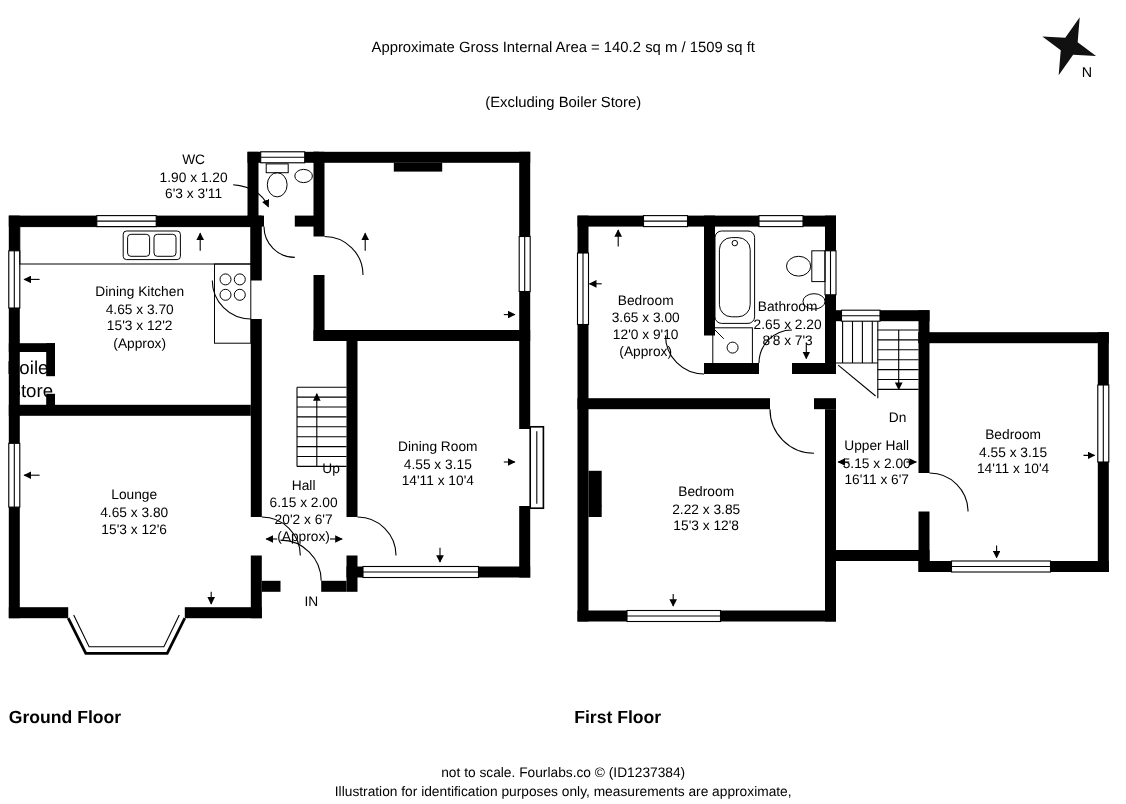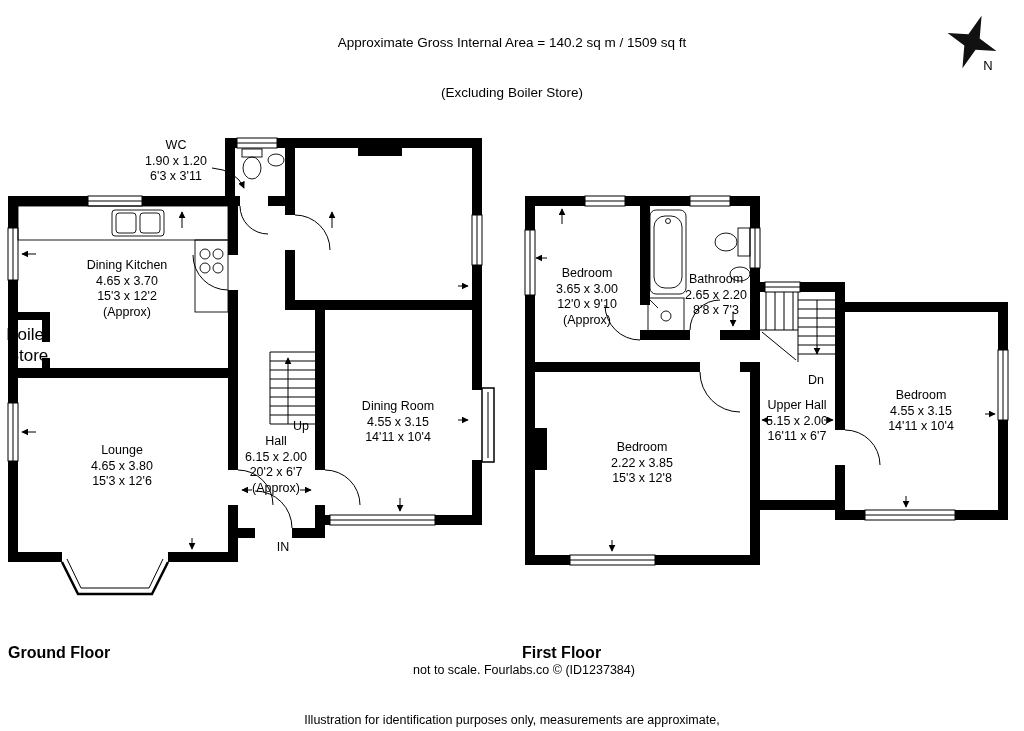--- a/index.html
+++ b/index.html
@@ -10,21 +10,21 @@
   .ctr { transform:translateX(-50%); white-space:nowrap; }
   .page-title { left:50%; top:6px; font-size:19px; font-weight:bold; }
   .subtitle { left:50%; top:35px; font-size:13.5px; }
   .subtitle2 { left:50%; top:52px; font-size:13.5px;margin-top:33px; }
   .room-label { position:absolute; transform:translateX(-50%); text-align:center;
                 font-size:12.5px; line-height:1.24; white-space:nowrap; }
   .room-label.small { font-size:17px; }
   .floor-label { position:absolute; font-size:16px; font-weight:bold;margin-top:47px; }
   .tiny-label { position:absolute; transform:translateX(-50%); font-size:12.5px; white-space:nowrap; }
   .footer-line1 { left:50%; top:678px; font-size:12.5px;margin-top:35px; }
-  .footer-line2 { left:50%; top:663px; font-size:12.5px;margin-left:12px; }
+  .footer-line2 { left:50%; top:695px; font-size:12.5px; }
   svg.plan { position:absolute; left:0; top:0; }
 </style>
 <title>Raeburn, Oatlands Terrace, Galashiels</title></head>
 <body>
 
 <div class="page">
 
   <svg class="plan" width="1024" height="731" viewBox="0 0 1024 731">
     <defs>
       <marker id="mArr" viewBox="0 0 10 10" refX="9" refY="5" markerWidth="7" markerHeight="7" orient="auto">

